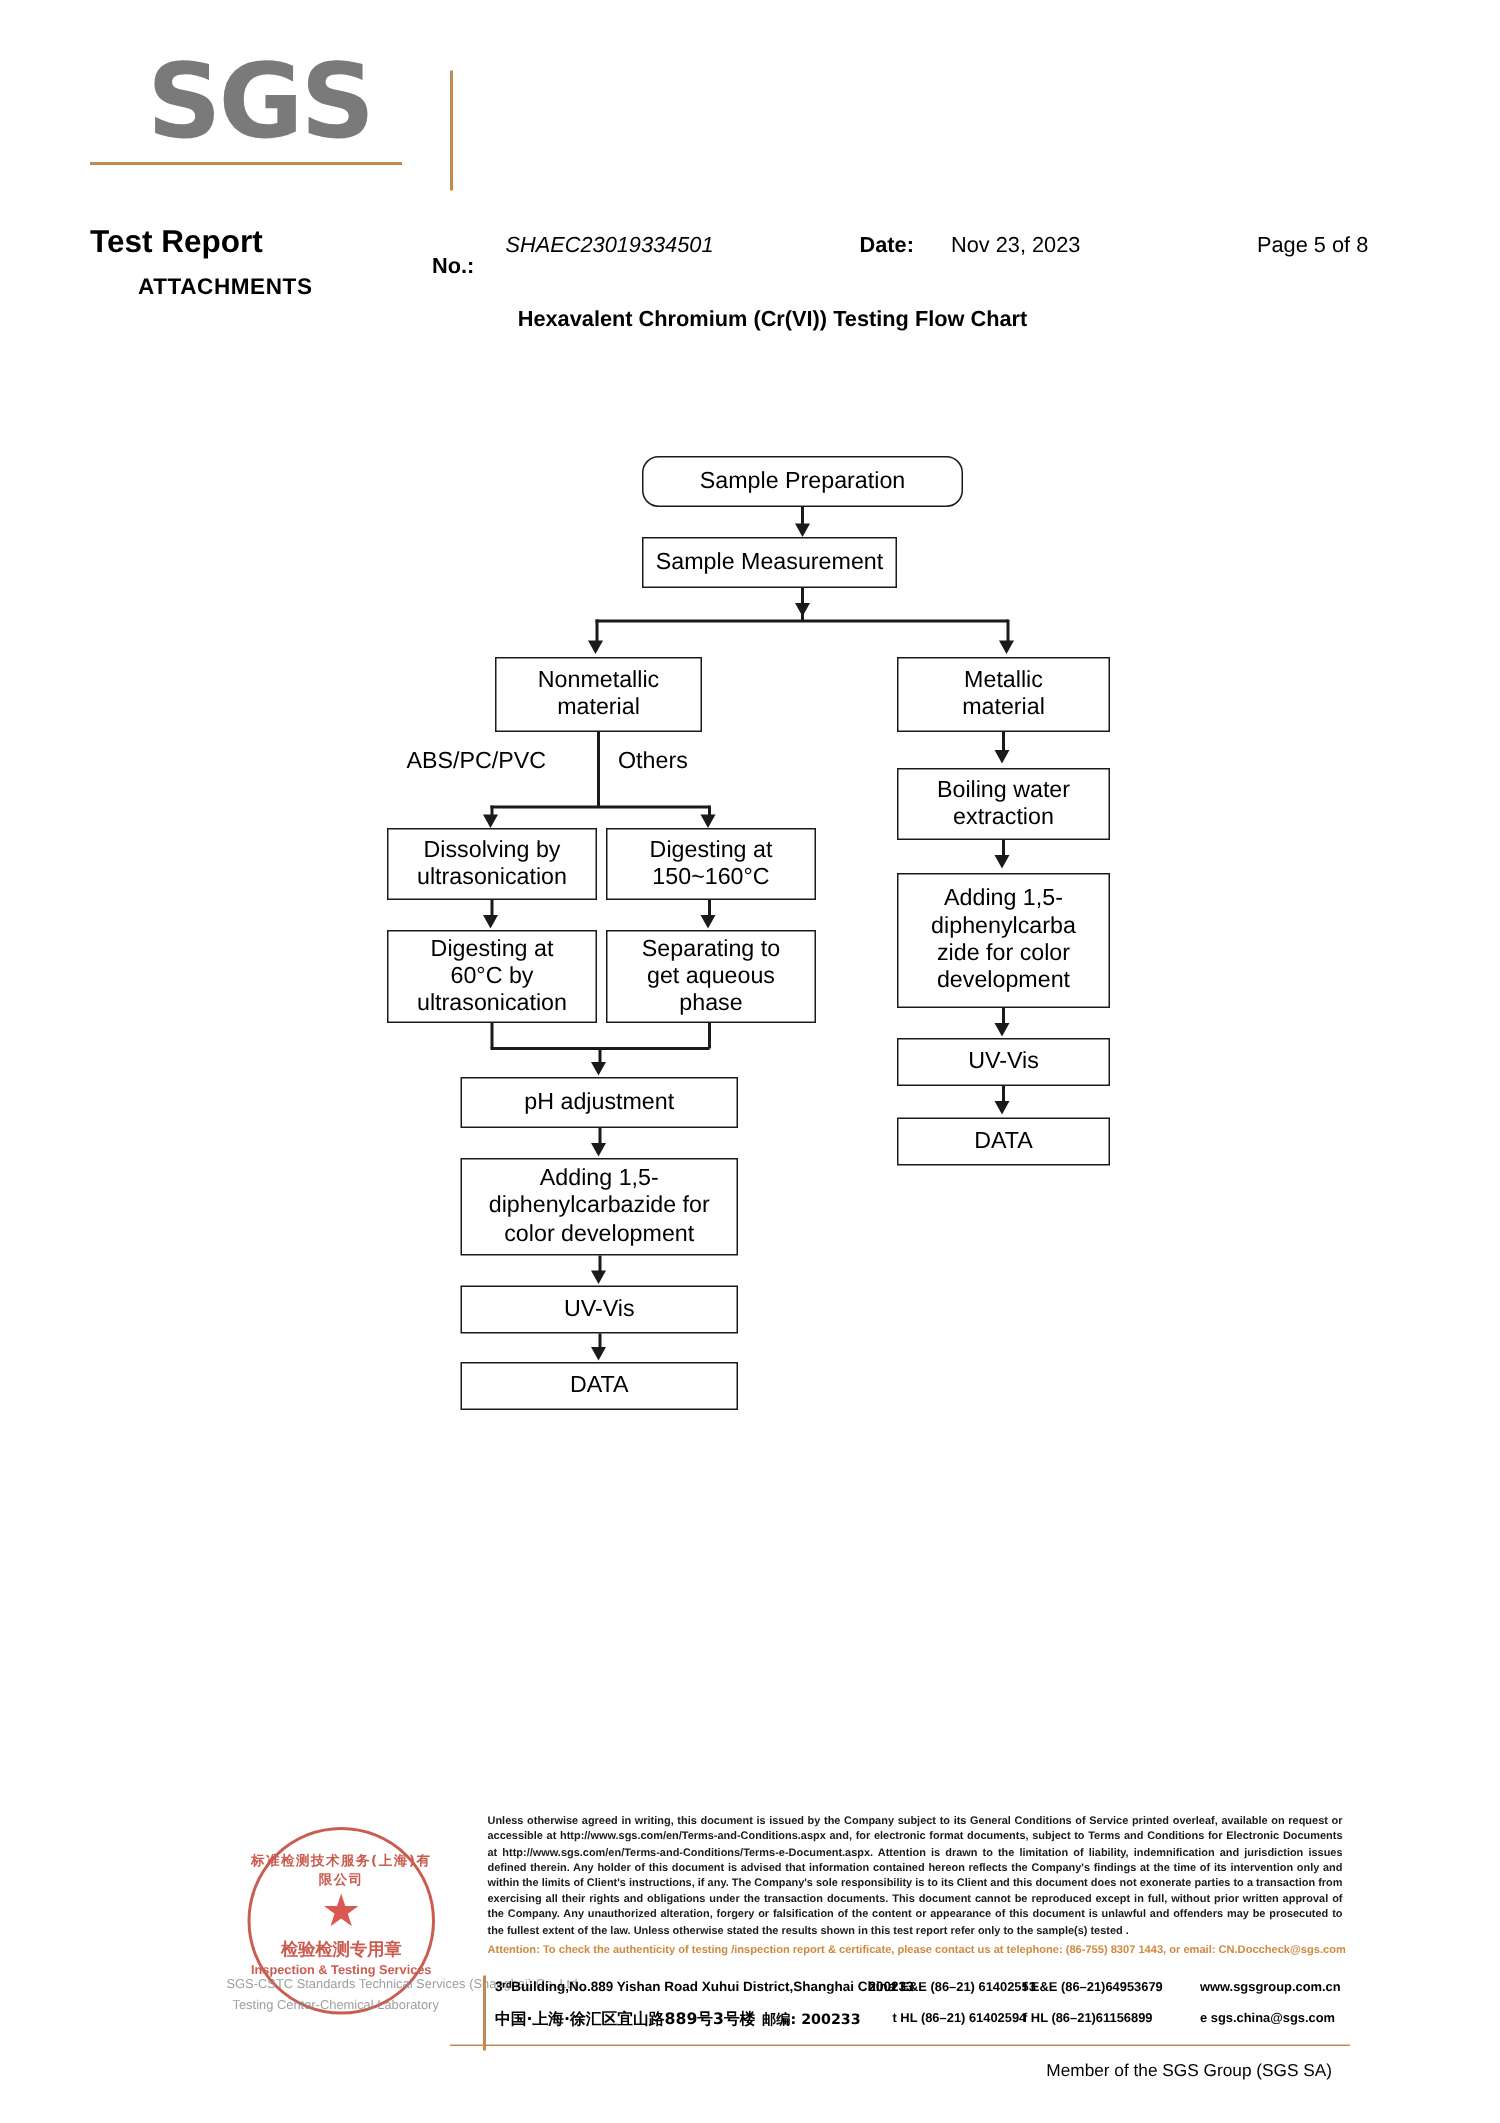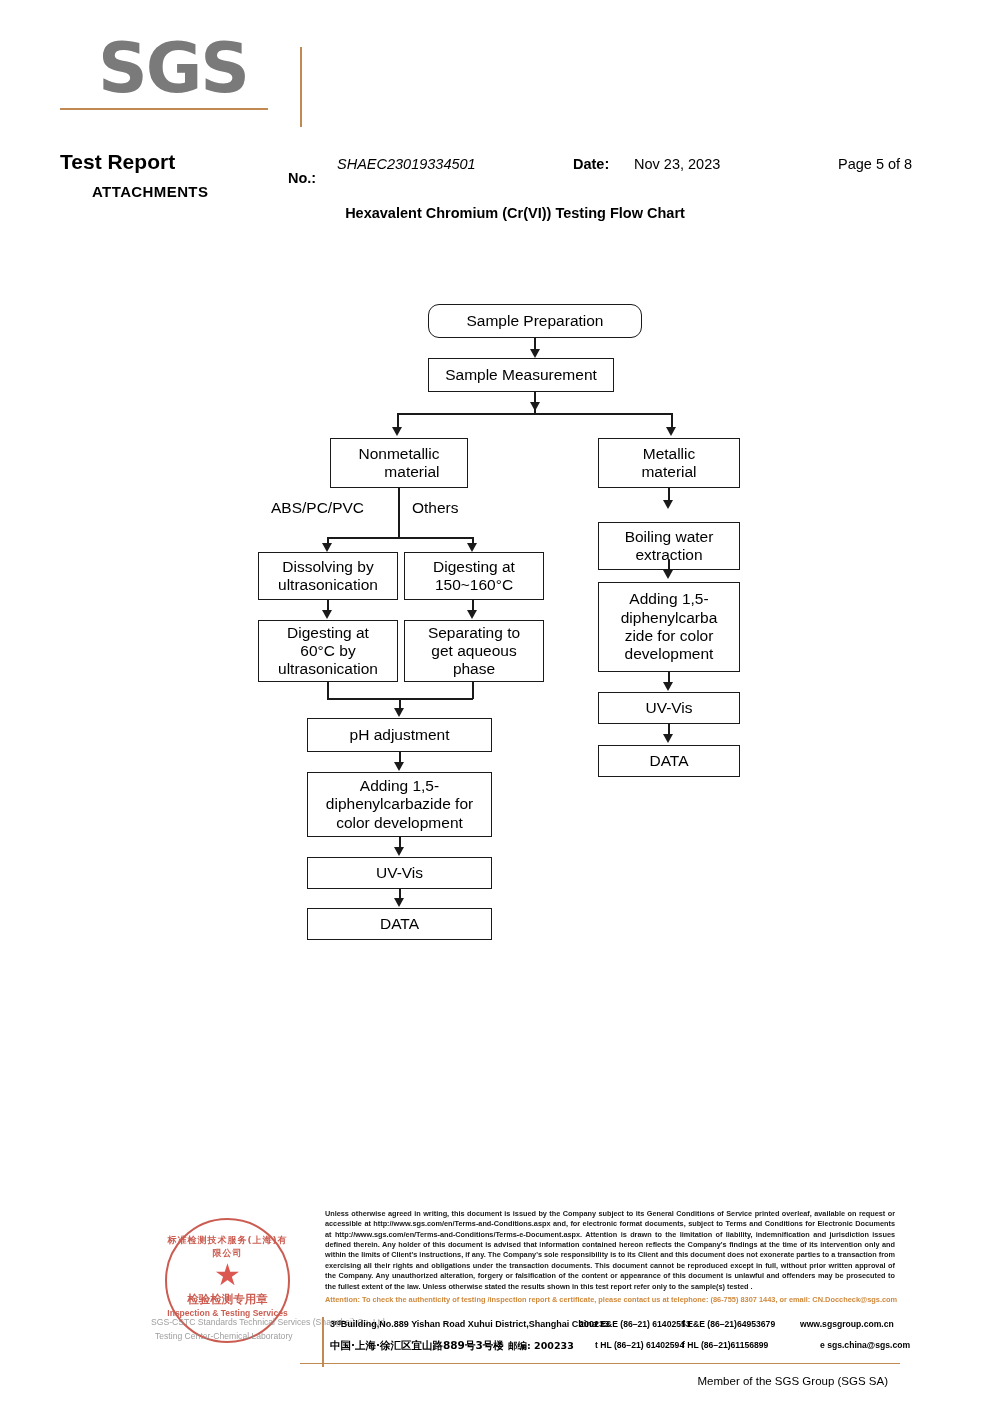--- a/index.html
+++ b/index.html
@@ -134,21 +134,21 @@
     position: absolute; left: 330px; top: 144px; font-size: 10.5px; white-space: nowrap;
     font-family: "DejaVu Sans", sans-serif; font-weight: bold;
   }
   .addr-zip1 { position: absolute; left: 537px; top: 124px; font-size: 9px; font-weight: bold; margin-left: 42px; }
   .addr-zip2 { position: absolute; left: 508px; top: 145px; font-size: 9.5px; font-weight: bold; font-family: "DejaVu Sans", sans-serif; }
   .ct1 { position: absolute; left: 595px; top: 124px; font-size: 8.6px; white-space: nowrap; font-weight: bold; }
   .ct2 { position: absolute; left: 595px; top: 145px; font-size: 8.6px; white-space: nowrap; font-weight: bold; }
   .ct3 { position: absolute; left: 682px; top: 124px; font-size: 8.6px; white-space: nowrap; font-weight: bold; }
   .ct4 { position: absolute; left: 682px; top: 145px; font-size: 8.6px; white-space: nowrap; font-weight: bold; }
   .web  { position: absolute; left: 800px; top: 124px; font-size: 8.6px; white-space: nowrap; font-weight: bold; }
-  .mail { position: absolute; left: 820px; top: 145px; font-size: 8.6px; white-space: nowrap; font-weight: bold; }
+  .mail { position: absolute; left: 800px; top: 145px; font-size: 8.6px; white-space: nowrap; font-weight: bold; }
   .member {
     position: absolute; left: 0; top: 180px; width: 1000px;
     text-align: right; padding-right: 112px;
     font-size: 11.5px;
   }
 </style>
 </head>
 <body>
 
 <div class="logo-area">
@@ -167,31 +167,31 @@
   <div class="hdr-page">Page 5 of 8</div>
   <div class="hdr-chart-title">Hexavalent Chromium (Cr(VI)) Testing Flow Chart</div>
 </div>
 
 <div class="flow">
 
   <div class="node" style="left:428px; top:14px; width:214px; height:34px;border-radius:11px;">Sample Preparation</div>
   <div class="vline" style="left:534px; top:48px; height:12px;"></div>
   <div class="arrow" style="left:529.5px; top:59px;"></div>
 
-  <div class="node" style="left:428px; top:68px; width:186px; height:34px;">Sample Measurement</div>
+  <div class="node" style="left:428px; top:68px; width:170px; height:34px;">Sample Measurement</div>
   <div class="vline" style="left:534px; top:102px; height:22px;"></div>
   <div class="arrow" style="left:529.5px; top:112px;"></div>
 
   <div class="hline" style="left:397px; top:123px; width:275px;"></div>
   <div class="vline" style="left:397px; top:123px; height:16px;"></div>
   <div class="arrow" style="left:392px; top:137px;"></div>
   <div class="vline" style="left:671px; top:123px; height:16px;"></div>
   <div class="arrow" style="left:666px; top:137px;"></div>
 
-  <div class="node" style="left:330px; top:148px; width:138px; height:50px;text-align:right;">Nonmetallic
+  <div class="node" style="left:330px; top:148px; width:138px; height:50px;">Nonmetallic
 material</div>
 
   <div class="node" style="left:598px; top:148px; width:142px; height:50px;">Metallic
 material</div>
 
   <div class="vline" style="left:398px; top:198px; height:50px;"></div>
   <div class="branch-label" style="left:271px; top:209px;">ABS/PC/PVC</div>
   <div class="branch-label" style="left:412px; top:209px;">Others</div>
   <div class="hline" style="left:327px; top:247px; width:146px;"></div>
   <div class="vline" style="left:327px; top:247px; height:8px;"></div>
@@ -234,21 +234,21 @@
 
   <div class="node" style="left:307px; top:567px; width:185px; height:32px;">UV-Vis</div>
   <div class="vline" style="left:399px; top:599px; height:12px;"></div>
   <div class="arrow" style="left:394px; top:608px;"></div>
 
   <div class="node" style="left:307px; top:618px; width:185px; height:32px;">DATA</div>
 
   <div class="vline" style="left:668px; top:198px; height:14px;"></div>
   <div class="arrow" style="left:663px; top:210px;"></div>
 
-  <div class="node" style="left:598px; top:232px; width:142px; height:48px;">Boiling water
+  <div class="node" style="left:598px; top:222px; width:142px; height:48px;">Boiling water
 extraction</div>
   <div class="vline" style="left:668px; top:270px; height:12px;"></div>
   <div class="arrow" style="left:663px; top:280px;"></div>
 
   <div class="node" style="left:598px; top:292px; width:142px; height:90px;">Adding 1,5-
 diphenylcarba
 zide for color
 development</div>
   <div class="vline" style="left:668px; top:382px; height:12px;"></div>
   <div class="arrow" style="left:663px; top:392px;"></div>

